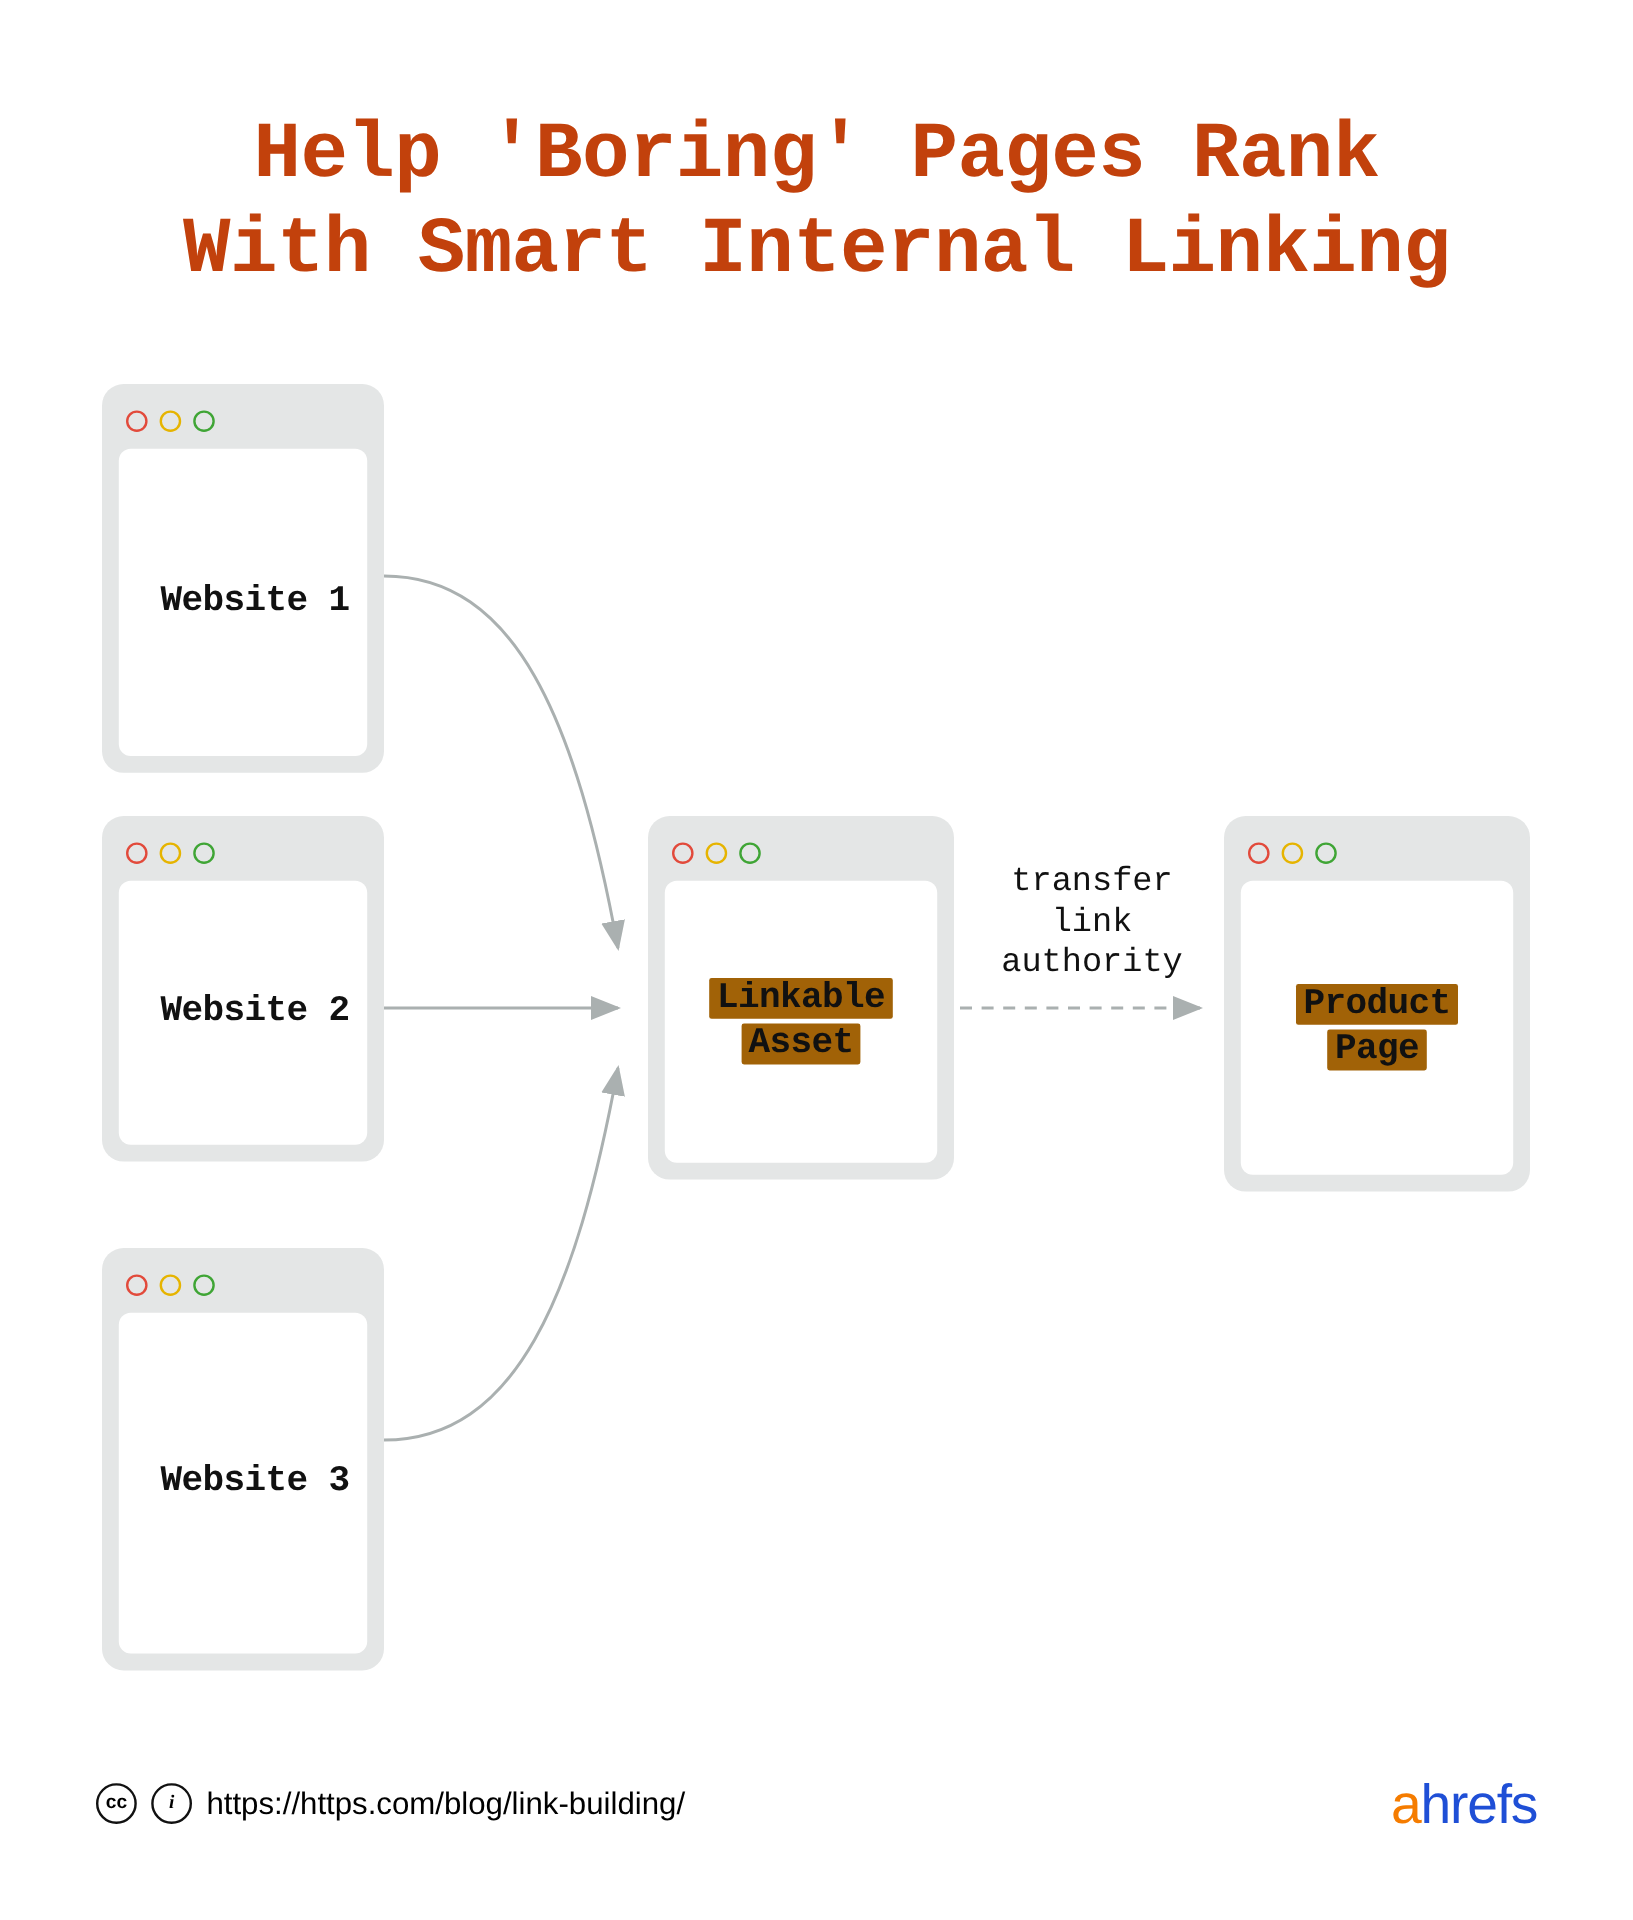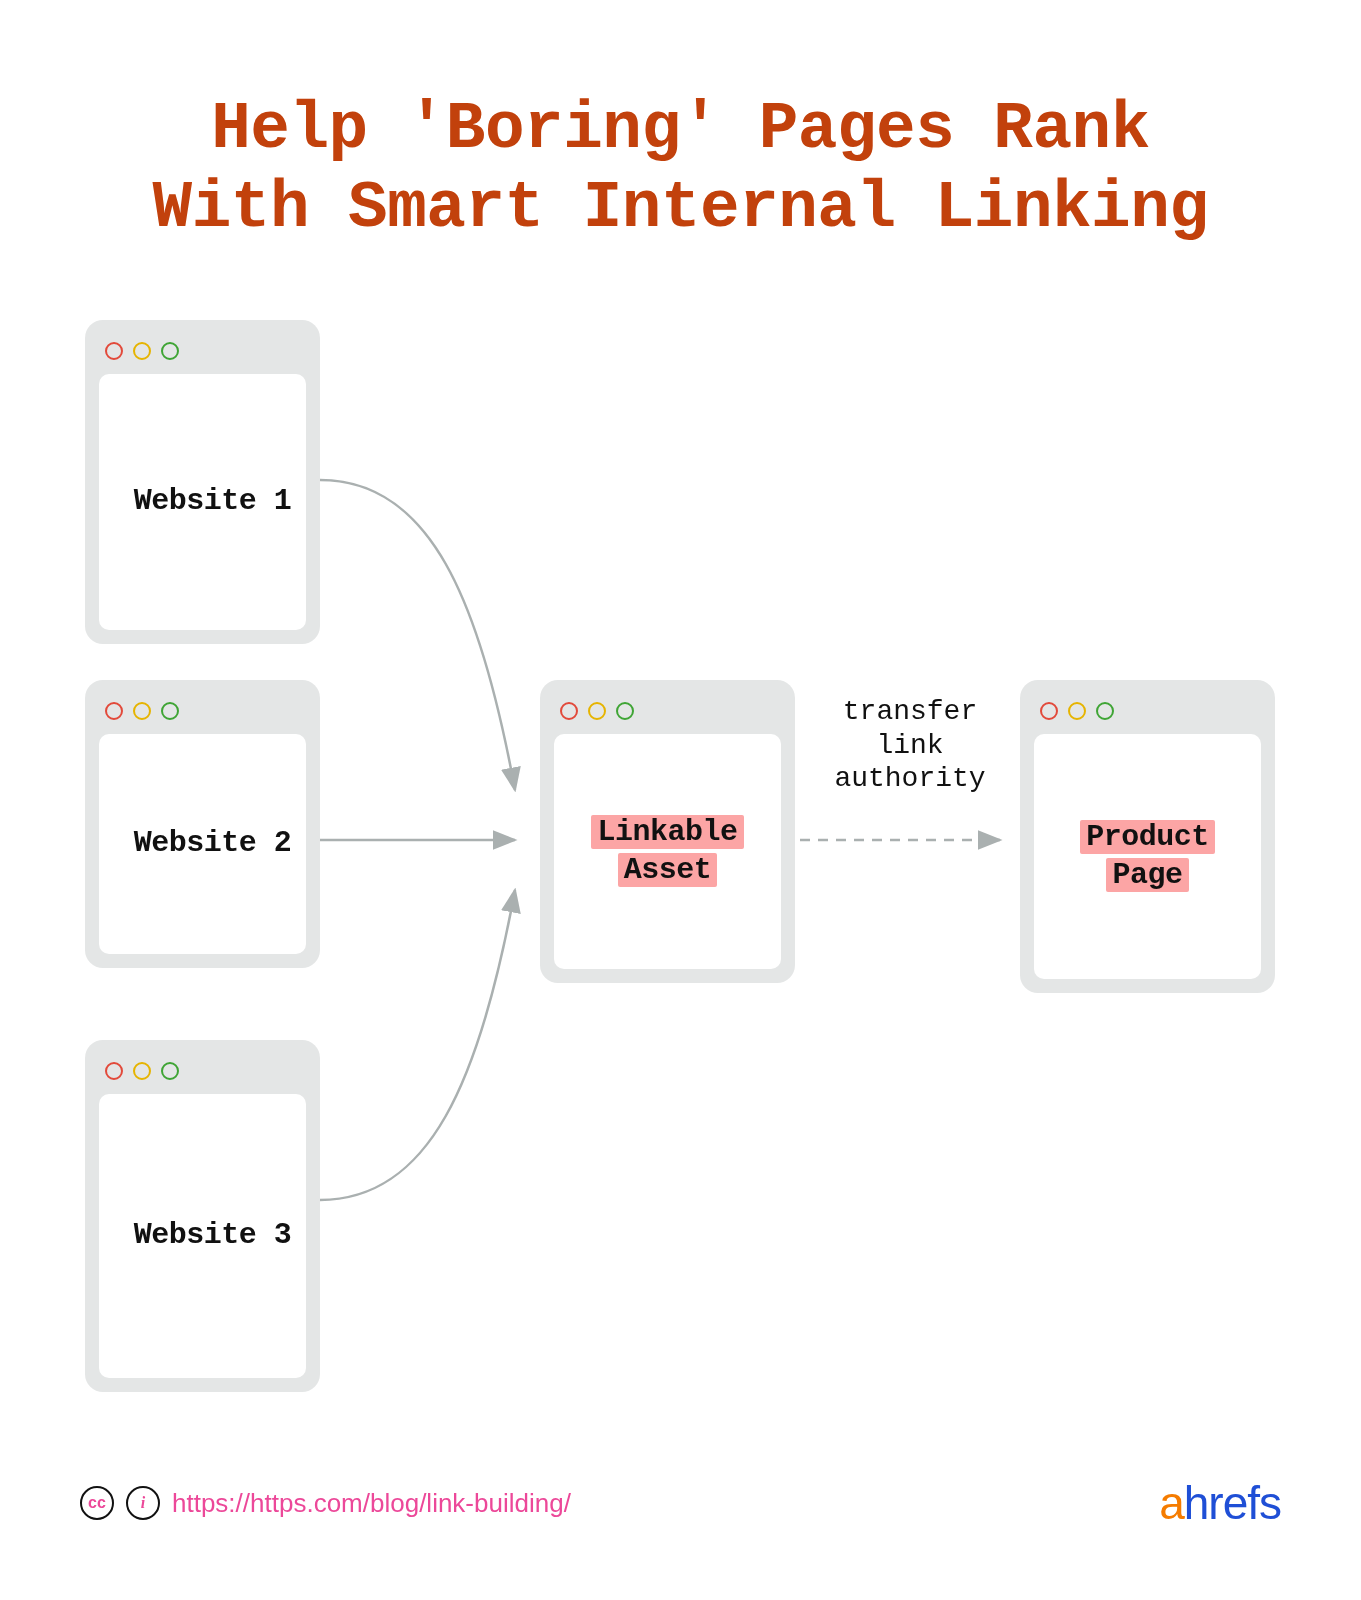--- a/index.html
+++ b/index.html
@@ -54,21 +54,21 @@
   .label {
     font-family: "Courier New", "Menlo", monospace;
     font-weight: 700;
     color: #111;
     font-size: 30px;
     text-align: center;
     line-height: 1.25;
     letter-spacing: -0.5px;
   }
   .label.highlight span {
-    background: #fca5a5;
+    background: #a16207;
     padding: 0 6px;
     border-radius: 2px;
     box-decoration-break: clone;
     -webkit-box-decoration-break: clone;
   }
   .label .left {
     padding-left: 20px;
     text-align: left;
     width: 100%;
   }
@@ -93,21 +93,21 @@
     right: 80px;
     display: flex;
     align-items: center;
     justify-content: space-between;
   }
   .footer-left {
     display: flex;
     align-items: center;
     gap: 12px;
     font-size: 26px;
-    color: #ec4899;
+    color: #000000;
     font-family: Arial, sans-serif;
   }
   .cc-badge {
     width: 34px; height: 34px; border-radius: 50%;
     border: 2.5px solid #111;
     display: inline-flex; align-items: center; justify-content: center;
     font-size: 16px; font-weight: 700;
   }
   .brand {
     font-size: 46px;
@@ -183,21 +183,21 @@
     <span class="dot yellow"></span>
     <span class="dot green"></span>
   </div>
   <div class="pane" style="height:245px;">
     <div class="label highlight">
       <span>Product</span><br><span>Page</span>
     </div>
   </div>
 </div>
 
-<div class="annotation" style="left:805px; top:695px; width:210px;">
+<div class="annotation" style="left:805px; top:719px; width:210px;">
   <div>transfer</div>
   <div>link</div>
   <div>authority</div>
 </div>
 
 <svg class="svg-layer" viewBox="0 0 1361 1600">
   <defs>
     <marker id="arrowhead" markerWidth="10" markerHeight="8" refX="9" refY="4" orient="auto" markerUnits="strokeWidth">
       <polygon points="0 0, 10 4, 0 8" fill="#aab0b0"></polygon>
     </marker>

